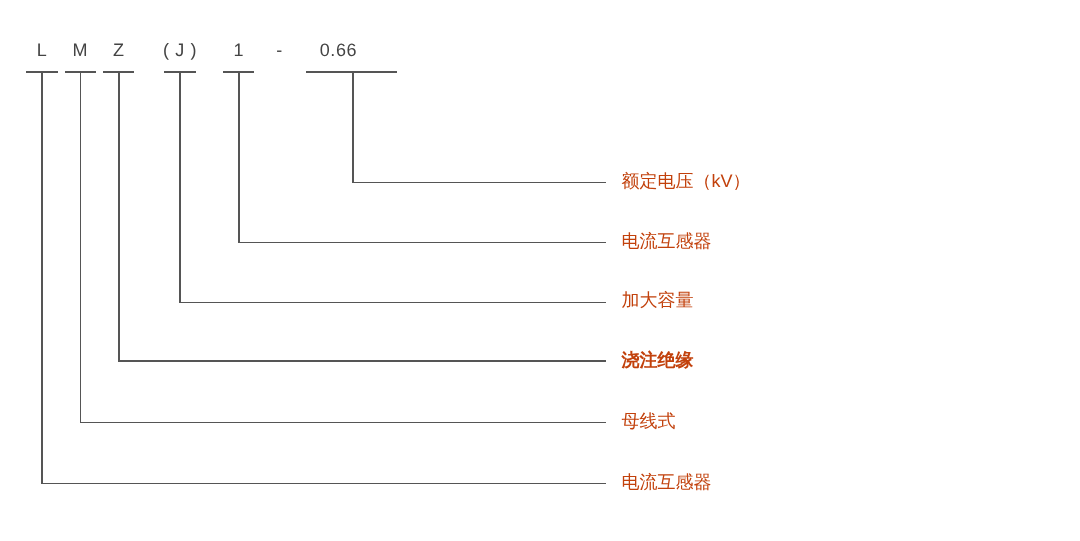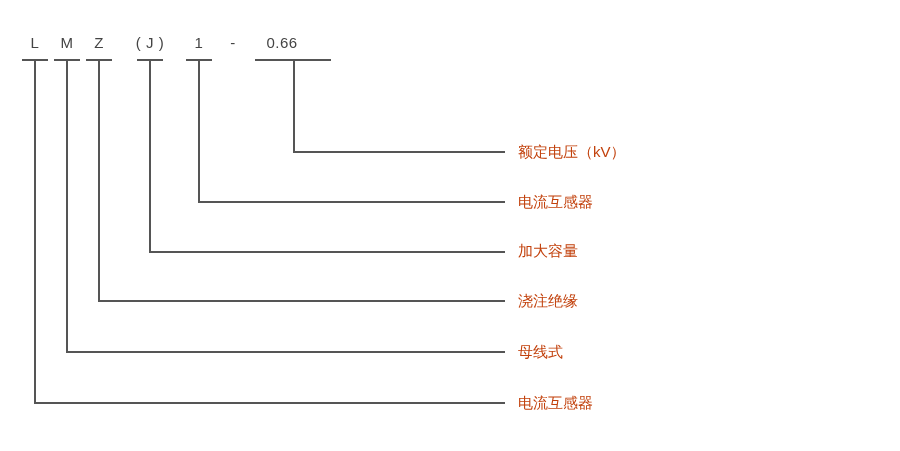--- a/index.html
+++ b/index.html
@@ -72,18 +72,18 @@
       <div class="code-char" style="left: 99px; top: 34px;">Z</div>
       <div class="code-char" style="left: 150px; top: 34px;">( J )</div>
       <div class="code-char" style="left: 199px; top: 34px;">1</div>
       <div class="code-char" style="left: 233px; top: 34px;">-</div>
       <div class="code-char" style="left: 282px; top: 34px; text-align: right;">0.66</div>
     </div>
   <div id="label-layer">
       <div class="label-text" style="left: 518px; top: 144px;">额定电压（kV）</div>
       <div class="label-text" style="left: 518px; top: 194px;">电流互感器</div>
       <div class="label-text" style="left: 518px; top: 244px; font-family: Liberation Serif, serif;">加大容量</div>
-      <div class="label-text" style="left: 518px; top: 293px;">浇注绝缘</div>
+      <div class="label-text" style="left: 518px; top: 293px; font-weight: bold;">浇注绝缘</div>
       <div class="label-text" style="left: 518px; top: 344px; text-align: right;">母线式</div>
       <div class="label-text" style="left: 518px; top: 395px;">电流互感器</div>
     </div>
 
 </div>
 
 </body></html>

